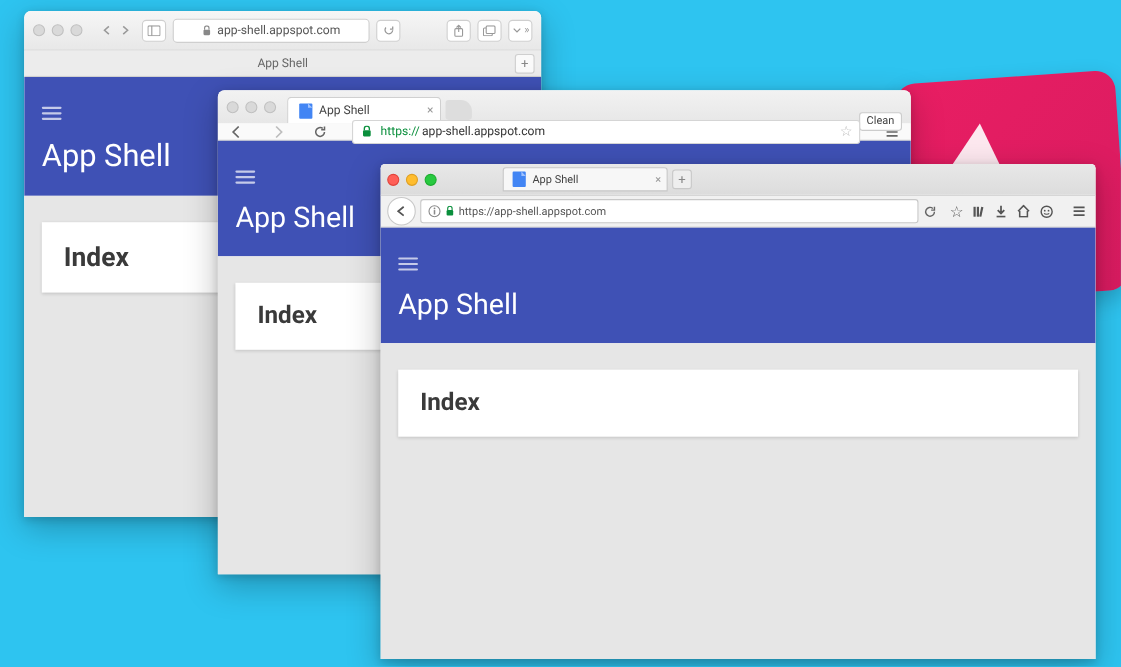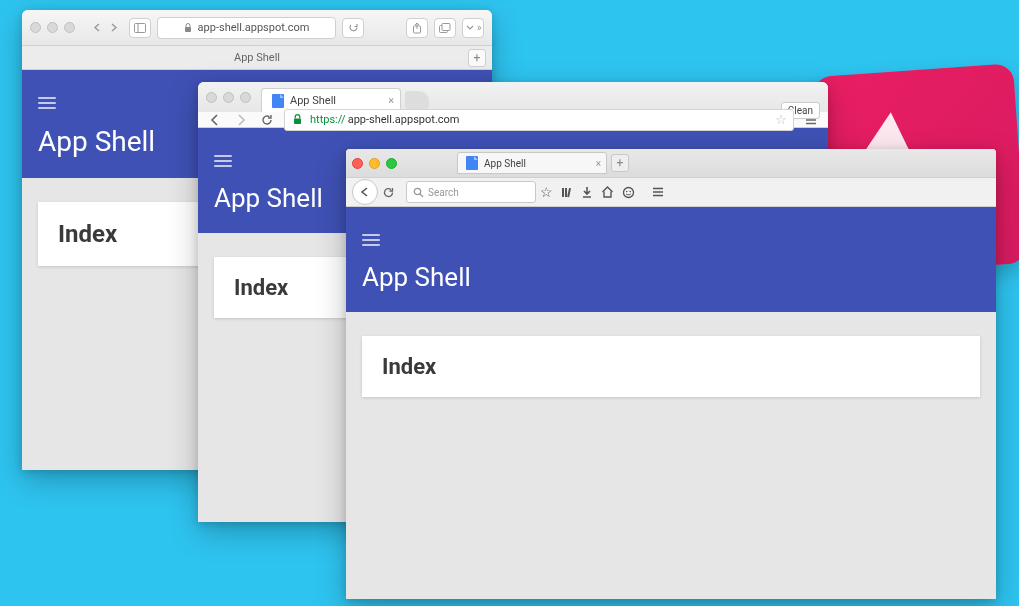--- a/index.html
+++ b/index.html
@@ -67,21 +67,21 @@
     border-radius:4px 4px 0 0;
     display:flex; align-items:center; gap:6px;
     font-size:11px; color:#444; position:relative;
     min-width:140px;
   }
   .chrome-tab .close { position:absolute; right:6px; color:#999; font-size:11px; }
   .chrome-newtab { width:24px; height:18px; background:#ddd; margin-left:4px; margin-bottom:3px; border-radius:3px 10px 3px 3px; }
   .chrome-clean { position:absolute; right:8px; top:20px; background:#fff; border:1px solid #ccc; border-radius:3px; font-size:10px; padding:2px 6px; color:#444; }
   .chrome-toolbar {
     height:16px; background:#fafafa; border-bottom:1px solid #d0d0d0;
-    display:flex; align-items:center; padding:0 8px; gap:8px;
+    display:flex; align-items:center; padding:0 8px; gap:20px;
   }
   .ctrl-icon { color:#888; display:flex; align-items:center; justify-content:center; width:18px; height:18px; }
   .chrome-addr {
     flex:1; height:22px; border:1px solid #d5d5d5; border-radius:3px;
     background:#fff; display:flex; align-items:center; padding:0 8px;
     font-size:11px; color:#333; gap:2px; position:relative;
   }
   .chrome-addr .star { position:absolute; right:6px; color:#bbb; font-size:13px; }
 
   
@@ -322,32 +322,37 @@
       <span class="close">×</span>
     </div>
     <div class="ff-newtab">+</div>
   </div>
   <div class="ff-toolbar">
     <div class="ff-back">
       <svg width="12" height="12" viewBox="0 0 12 12">
           <path d="M8 2L3 6l5 4" stroke="#555" stroke-width="1.6" fill="none"></path>
         </svg>
     </div>
+    <div class="ff-addr">
+      <svg width="12" height="12" viewBox="0 0 12 12">
+          <circle cx="6" cy="6" r="5" stroke="#888" fill="none"></circle>
+          <circle cx="6" cy="3.5" r="0.8" fill="#888"></circle>
+          <rect x="5.3" y="5" width="1.4" height="4" fill="#888"></rect>
+        </svg>
+      <svg width="8" height="10" viewBox="0 0 8 10">
+          <rect x="1" y="4" width="6" height="5" rx="1" fill="#0a8f3c"></rect>
+          <path d="M2 4V2.5a2 2 0 014 0V4" stroke="#0a8f3c" fill="none"></path>
+        </svg>
+      <span>https://app-shell.appspot.com</span>
+    </div>
     <div class="ff-reload">
       <svg width="13" height="13" viewBox="0 0 13 13">
           <path d="M10.5 6.5a4 4 0 11-1.4-3" stroke="#666" fill="none" stroke-width="1.3"></path>
           <path d="M10.5 2v3h-3" stroke="#666" fill="none" stroke-width="1.3"></path>
         </svg>
-    </div>
-    <div class="ff-search">
-      <svg width="11" height="11" viewBox="0 0 11 11">
-          <circle cx="4.5" cy="4.5" r="3.2" stroke="#999" fill="none" stroke-width="1.3"></circle>
-          <line x1="7" y1="7" x2="10" y2="10" stroke="#999" stroke-width="1.3"></line>
-        </svg>
-      <span>Search</span>
     </div>
     <div class="ff-icons">
       <span>☆</span>
       <span>
         <svg width="12" height="12" viewBox="0 0 12 12">
             <rect x="1" y="2" width="2" height="9" fill="#555"></rect>
             <rect x="4" y="2" width="2" height="9" fill="#555"></rect>
             <rect x="7.2" y="2" width="2" height="9" fill="#555" transform="rotate(12 8 6)"></rect>
           </svg>
       </span>

